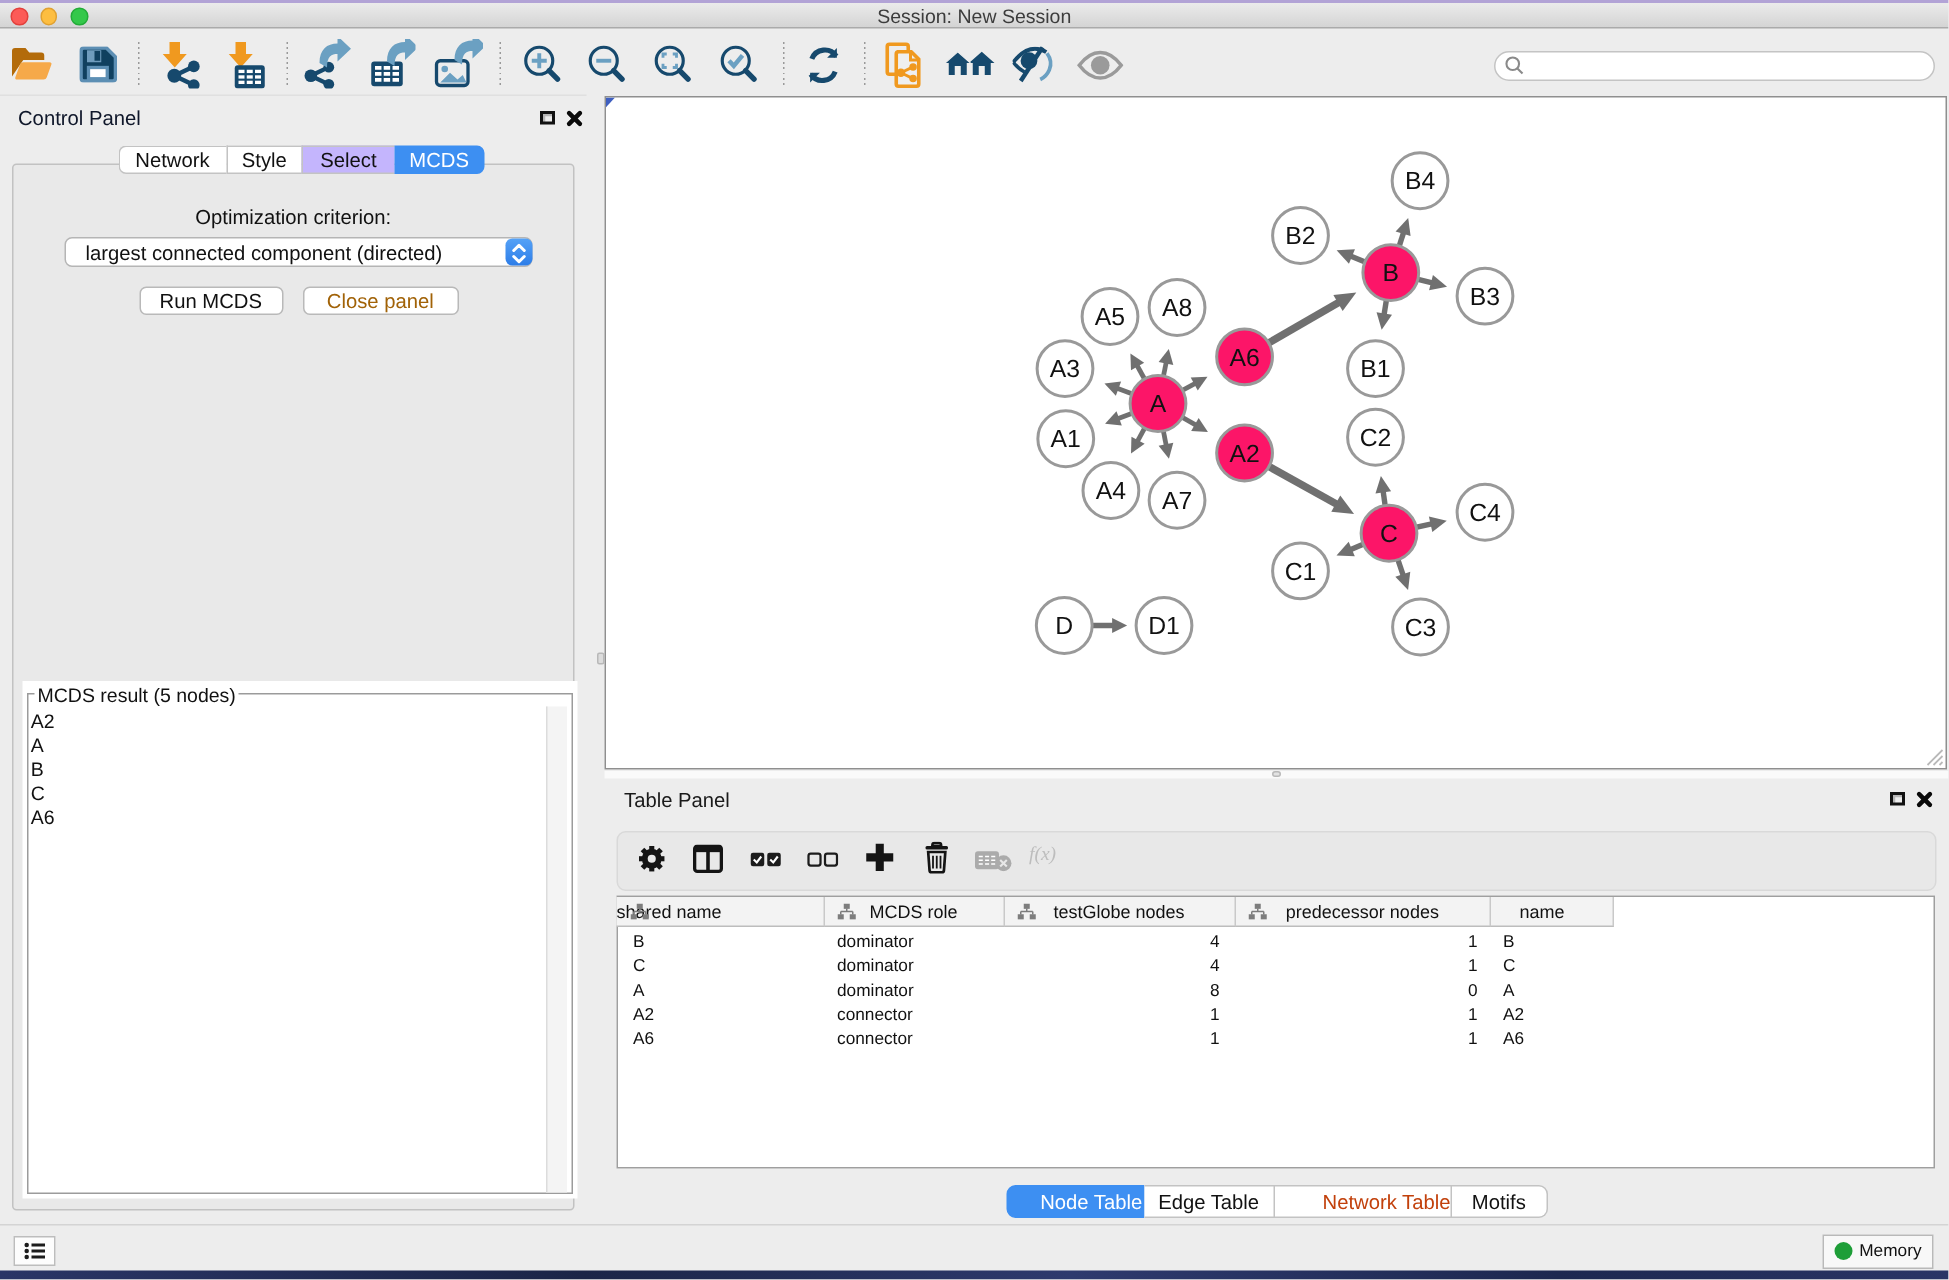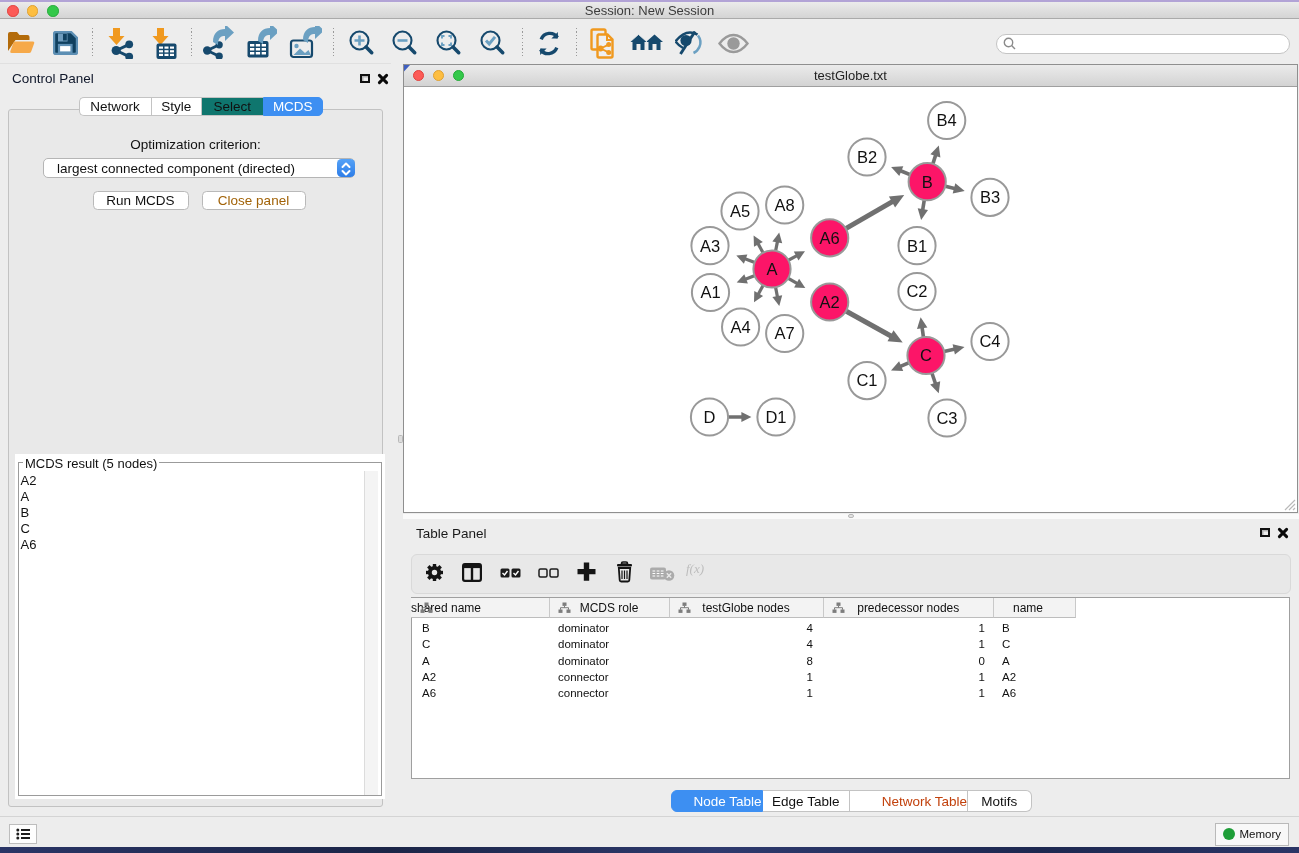--- a/index.html
+++ b/index.html
@@ -138,21 +138,21 @@
     <line x1="8.6" y1="8.6" x2="12" y2="12" stroke="#8a8a8a" stroke-width="1.4"></line>
   </svg>
 <div class="abs" style="left:0;top:63px;width:391px;height:753px;background:#ededed;border-top:1px solid #e0e0e0"></div>
 <div class="abs" style="left:12px;top:71px;font-size:13.5px;color:#0f172a">Control Panel</div>
 <div class="abs" style="left:360px;top:73.5px;width:9.5px;height:9.5px;border:2px solid #111;box-shadow:1.5px 1.5px 0 #b5b5b5 inset"></div>
 <svg class="abs" style="left:376.5px;top:72.5px" width="12" height="12" viewBox="0 0 12 12">
     <path d="M 2.4 2.4 L 9.6 9.6 M 9.6 2.4 L 2.4 9.6" stroke="#0a0a0a" stroke-width="3" stroke-linecap="round"></path>
   </svg>
 <div class="abs" style="left:78.5px;top:96.5px;width:72.0px;height:19px;background:#fff;color:#111;border:1px solid #c3c3c3;border-right:none;border-radius:5px 0 0 5px;font-size:13.5px;text-align:center;line-height:18px;z-index:3">Network</div>
 <div class="abs" style="left:150.5px;top:96.5px;width:50.5px;height:19px;background:#fff;color:#111;border:1px solid #c3c3c3;border-right:none;font-size:13.5px;text-align:center;line-height:18px;z-index:3">Style</div>
-<div class="abs" style="left:201.0px;top:96.5px;width:61.5px;height:19px;background:#0f766e;color:#111;border:1px solid #c3c3c3;border-right:none;font-size:13.5px;text-align:center;line-height:18px;z-index:3">Select</div>
+<div class="abs" style="left:201.0px;top:96.5px;width:61.5px;height:19px;background:#c4b5fd;color:#111;border:1px solid #c3c3c3;border-right:none;font-size:13.5px;text-align:center;line-height:18px;z-index:3">Select</div>
 <div class="abs" style="left:262.5px;top:96.5px;width:60.5px;height:19px;background:#3d8ff2;color:#fff;border:1px solid #3d8ff2;border-radius:0 5px 5px 0;font-size:13.5px;text-align:center;line-height:18px;z-index:3">MCDS</div>
 <div class="abs" style="left:8px;top:108.5px;width:375px;height:698.5px;background:#e9e9e9;border:1px solid #c2c2c2;border-radius:3px"></div>
 <div class="abs" style="left:0;top:137px;width:391px;text-align:center;font-size:13.5px;color:#111">Optimization criterion:</div>
 <div class="abs" style="left:43px;top:158px;width:312px;height:20px;background:#fff;border:1px solid #b5b5b5;border-radius:5px;font-size:13.5px;line-height:19px;padding-left:13px;color:#111">largest connected component (directed)</div>
 <div class="abs" style="left:336.5px;top:159px;width:18px;height:18px;background:linear-gradient(#55a2f7,#2d7de8);border-radius:4.5px"></div>
 <svg class="abs" style="left:339px;top:160.5px" width="14" height="16" viewBox="0 0 14 16">
     <path d="M 3.5 6 L 7 2.5 L 10.5 6 M 3.5 10 L 7 13.5 L 10.5 10" stroke="#fff" stroke-width="2" fill="none" stroke-linecap="round" stroke-linejoin="round"></path>
   </svg>
 <div class="abs" style="left:92.5px;top:191px;width:96px;height:18.5px;background:#fff;border:1px solid #b9b9b9;border-radius:4.5px;font-size:13.5px;text-align:center;line-height:17.5px;color:#111">Run MCDS</div>
 <div class="abs" style="left:201.5px;top:191px;width:104px;height:18.5px;background:#fff;border:1px solid #b9b9b9;border-radius:4.5px;font-size:13.5px;text-align:center;line-height:17.5px;color:#a16207">Close panel</div>
@@ -161,26 +161,20 @@
 <div class="abs" style="left:23px;top:456px;background:#fff;padding:0 2px;font-size:13px;color:#111">MCDS result (5 nodes)</div>
 <div class="abs" style="left:20.5px;top:472.5px;font-size:13px;color:#111">
     <div style="height:16.2px;line-height:16.2px">A2</div>
     <div style="height:16.2px;line-height:16.2px">A</div>
     <div style="height:16.2px;line-height:16.2px">B</div>
     <div style="height:16.2px;line-height:16.2px">C</div>
     <div style="height:16.2px;line-height:16.2px">A6</div>
   </div>
 <div class="abs" style="left:363.5px;top:471px;width:14px;height:324px;background:#f4f4f4;border-left:1px solid #dcdcdc"></div>
 <div class="abs" style="left:403px;top:64px;width:895px;height:449px;background:#fff;border:1px solid #8f8f8f">
-    <div style="position:absolute;left:0;top:0;width:100%;height:22px;background:linear-gradient(#ebebeb,#d3d3d3);border-bottom:1px solid #9f9f9f">
-      <div class="tl" style="left:8.5px;top:4.7px;background:#fc5b57;border:0.5px solid #e2403c"></div>
-      <div class="tl" style="left:28.5px;top:4.7px;background:#fdbe41;border:0.5px solid #e0a131"></div>
-      <div class="tl" style="left:48.5px;top:4.7px;background:#34c84a;border:0.5px solid #23ab38"></div>
-      <div style="text-align:center;font-size:13px;color:#222;line-height:22px">testGlobe.txt</div>
-    </div>
     <svg style="position:absolute;left:0;top:0" width="6" height="7" viewBox="0 0 6 7">
       <path d="M 0 0 h 6 l -6 6.5 z" fill="#3f5fc0"></path>
     </svg>
     <svg width="894" height="425" viewBox="0 0 894 425" style="position:absolute;left:0;top:22px" font-family="Liberation Sans, sans-serif">
       <line x1="368.0" y1="182.0" x2="353.7" y2="156.0" stroke="#707070" stroke-width="3.2"></line>
       <polygon points="349.6,148.6 358.8,154.9 350.0,159.8" fill="#707070"></polygon>
       <line x1="368.0" y1="182.0" x2="373.6" y2="153.9" stroke="#707070" stroke-width="3.2"></line>
       <polygon points="375.2,145.6 378.2,156.3 368.4,154.4" fill="#707070"></polygon>
       <line x1="368.0" y1="182.0" x2="340.3" y2="171.6" stroke="#707070" stroke-width="3.2"></line>
       <polygon points="332.3,168.6 343.4,167.4 339.9,176.8" fill="#707070"></polygon>

